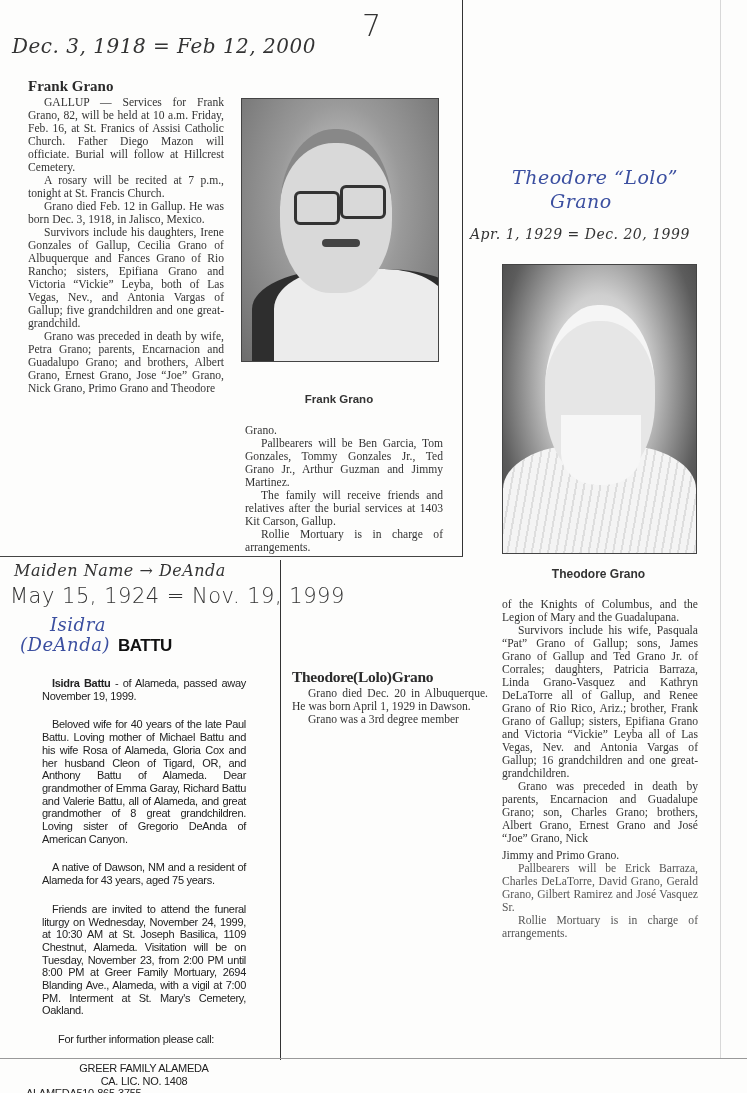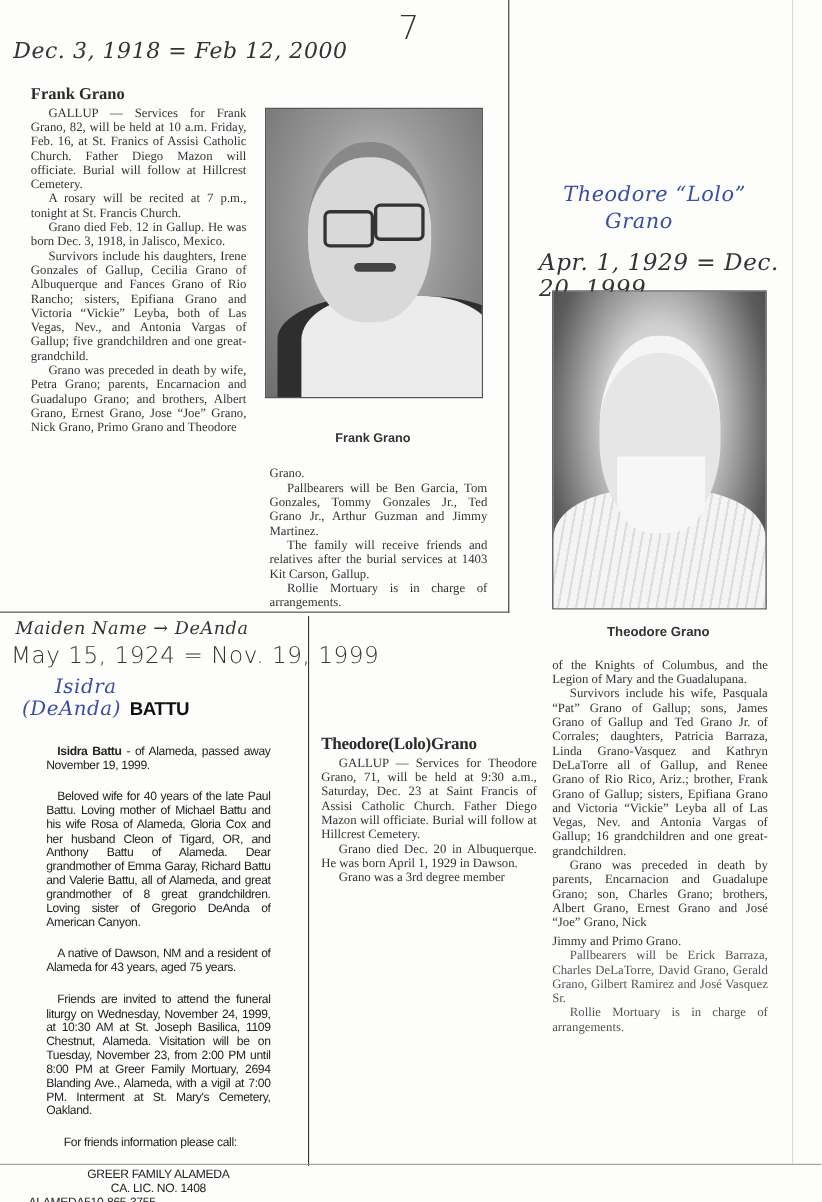--- a/index.html
+++ b/index.html
@@ -83,21 +83,21 @@
     <p class="noindent">Grano.</p>
     <p>Pallbearers will be Ben Garcia, Tom Gonzales, Tommy Gonzales Jr., Ted Grano Jr., Arthur Guzman and Jimmy Martinez.</p>
     <p>The family will receive friends and relatives after the burial services at 1403 Kit Carson, Gallup.</p>
     <p>Rollie Mortuary is in charge of arrangements.</p>
   </div>
 </section>
 
 <section>
   <div class="abs hand blue" style="left:512px; top:166px; font-size:19px;">Theodore “Lolo”</div>
   <div class="abs hand blue" style="left:550px; top:190px; font-size:19px;">Grano</div>
-  <div class="abs hand" style="left:490px; top:226px; font-size:21px;">Apr. 1, 1929 = Dec. 20, 1999</div>
+  <div class="abs hand" style="left:470px; top:226px; font-size:14px;">Apr. 1, 1929 = Dec. 20, 1999</div>
 
   <div class="photo theo" style="left:502px; top:264px; width:193px; height:288px;" title="Portrait photo of Theodore Grano with white hair and beard">
     <div class="body" style="left:0; top:180px; width:193px; height:110px; background:repeating-linear-gradient(100deg,#f4f4f4 0 6px,#dedede 6px 8px);"></div>
     <div class="head" style="left:42px; top:40px; width:110px; height:160px; background:#e6e6e6; border-top:16px solid #f5f5f5;"></div>
     <div style="position:absolute; left:58px; top:150px; width:80px; height:70px; background:#f7f7f7; border-radius:0 0 45% 45%;"></div>
   </div>
   <div class="abs caption" style="left:502px; top:567px; width:193px; font-size:12px;">Theodore Grano</div>
 </section>
 
 <section>
@@ -109,34 +109,33 @@
     <span style="font-family:'Liberation Sans', sans-serif; font-weight:bold; font-size:17px; color:#111; letter-spacing:-0.5px; margin-left:4px;">BATTU</span>
   </div>
 
   <div class="abs sans-text" style="left:26px; top:661px; width:236px;">
     <p>
       <b>Isidra Battu</b><span> - of Alameda, passed away November 19, 1999.</span>
     </p>
     <p>Beloved wife for 40 years of the late Paul Battu. Loving mother of Michael Battu and his wife Rosa of Alameda, Gloria Cox and her husband Cleon of Tigard, OR, and Anthony Battu of Alameda. Dear grandmother of Emma Garay, Richard Battu and Valerie Battu, all of Alameda, and great grandmother of 8 great grandchildren. Loving sister of Gregorio DeAnda of American Canyon.</p>
     <p>A native of Dawson, NM and a resident of Alameda for 43 years, aged 75 years.</p>
     <p>Friends are invited to attend the funeral liturgy on Wednesday, November 24, 1999, at 10:30 AM at St. Joseph Basilica, 1109 Chestnut, Alameda. Visitation will be on Tuesday, November 23, from 2:00 PM until 8:00 PM at Greer Family Mortuary, 2694 Blanding Ave., Alameda, with a vigil at 7:00 PM. Interment at St. Mary's Cemetery, Oakland.</p>
-    <p style="text-indent:16px; text-align:left;">For friends information please call:</p>
+    <p style="text-indent:16px; text-align:left;">For further information please call:</p>
     <div style="text-align:center;">GREER FAMILY ALAMEDA</div>
     <div style="text-align:center;">CA. LIC. NO. 1408</div>
     <div style="display:flex; justify-content:flex-start; border-bottom:2px solid #333; padding-bottom:19px;">
       <span>ALAMEDA</span>
       <span>510-865-3755</span>
     </div>
   </div>
 </section>
 
 <section>
   <div class="abs headline" style="left:292px; top:668px; font-size:15.5px; letter-spacing:-0.3px;">Theodore(Lolo)Grano</div>
   <div class="abs serif-text" style="left:292px; top:687px; width:196px;">
-    <p>GALLUP — Services for Theodore Grano, 71, will be held at 9:30 a.m., Saturday, Dec. 23 at Saint Francis of Assisi Catholic Church. Father Diego Mazon will officiate. Burial will follow at Hillcrest Cemetery.</p>
     <p>Grano died Dec. 20 in Albuquerque. He was born April 1, 1929 in Dawson.</p>
     <p>Grano was a 3rd degree member</p>
   </div>
 
   <div class="abs serif-text" style="left:502px; top:598px; width:196px;">
     <p class="noindent">of the Knights of Columbus, and the Legion of Mary and the Guadalupana.</p>
     <p>Survivors include his wife, Pasquala “Pat” Grano of Gallup; sons, James Grano of Gallup and Ted Grano Jr. of Corrales; daughters, Patricia Barraza, Linda Grano-Vasquez and Kathryn DeLaTorre all of Gallup, and Renee Grano of Rio Rico, Ariz.; brother, Frank Grano of Gallup; sisters, Epifiana Grano and Victoria “Vickie” Leyba all of Las Vegas, Nev. and Antonia Vargas of Gallup; 16 grandchildren and one great-grandchildren.</p>
     <p>Grano was preceded in death by parents, Encarnacion and Guadalupe Grano; son, Charles Grano; brothers, Albert Grano, Ernest Grano and José “Joe” Grano, Nick</p>
     <p class="noindent" style="margin-top:4px;">Jimmy and Primo Grano.</p>
     <p style="color:#555;">Pallbearers will be Erick Barraza, Charles DeLaTorre, David Grano, Gerald Grano, Gilbert Ramirez and José Vasquez Sr.</p>

